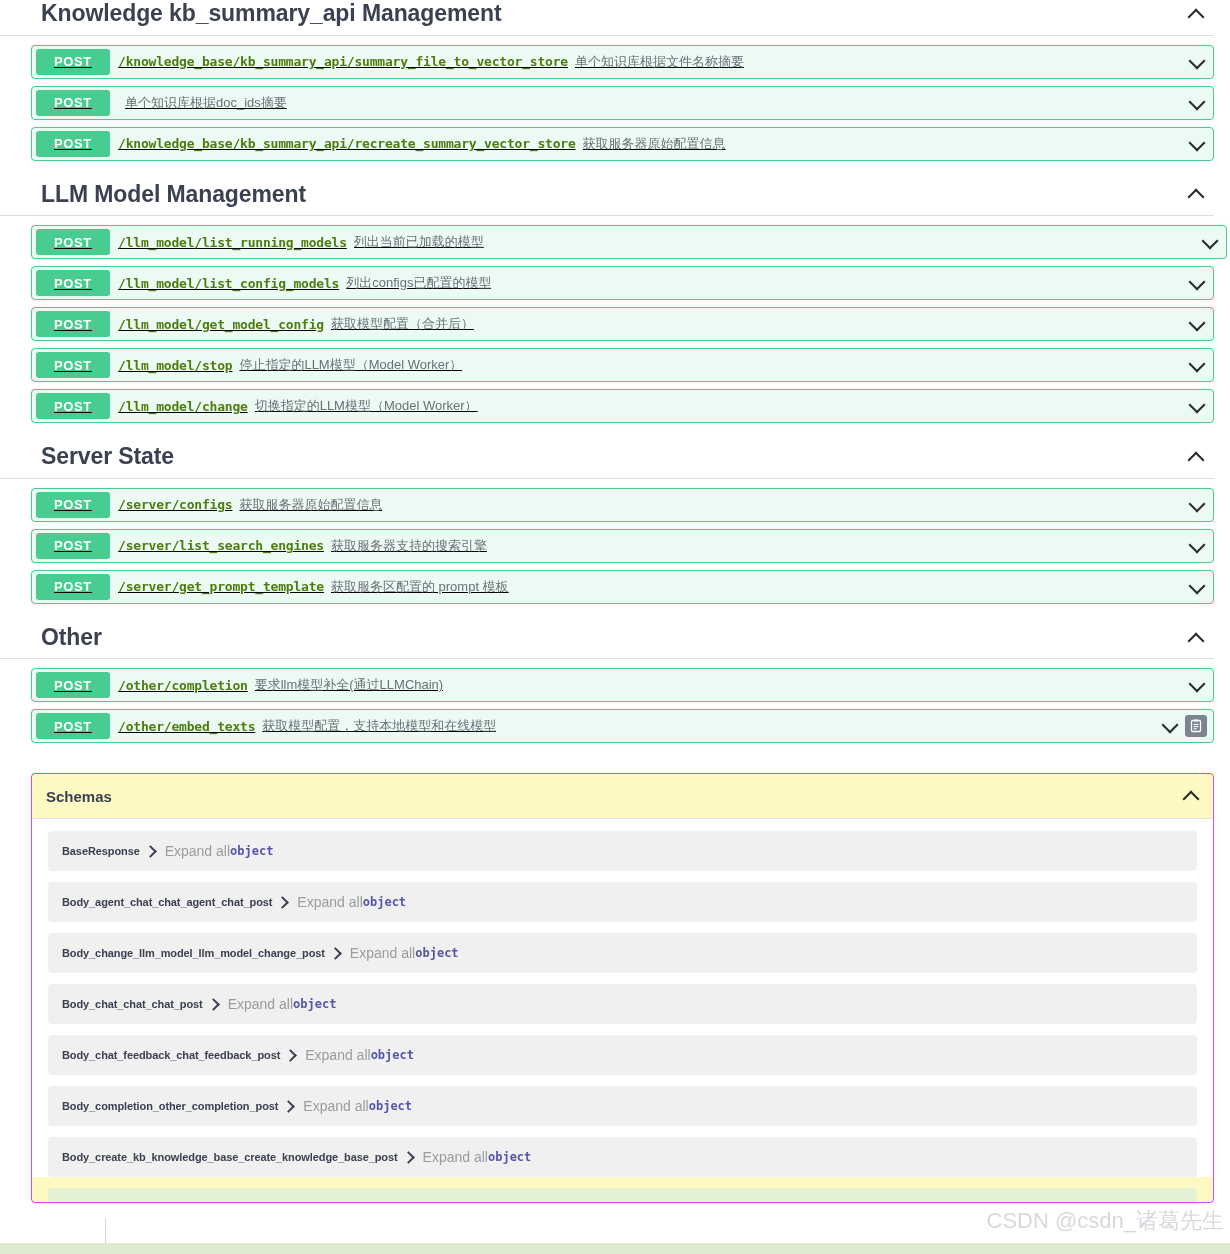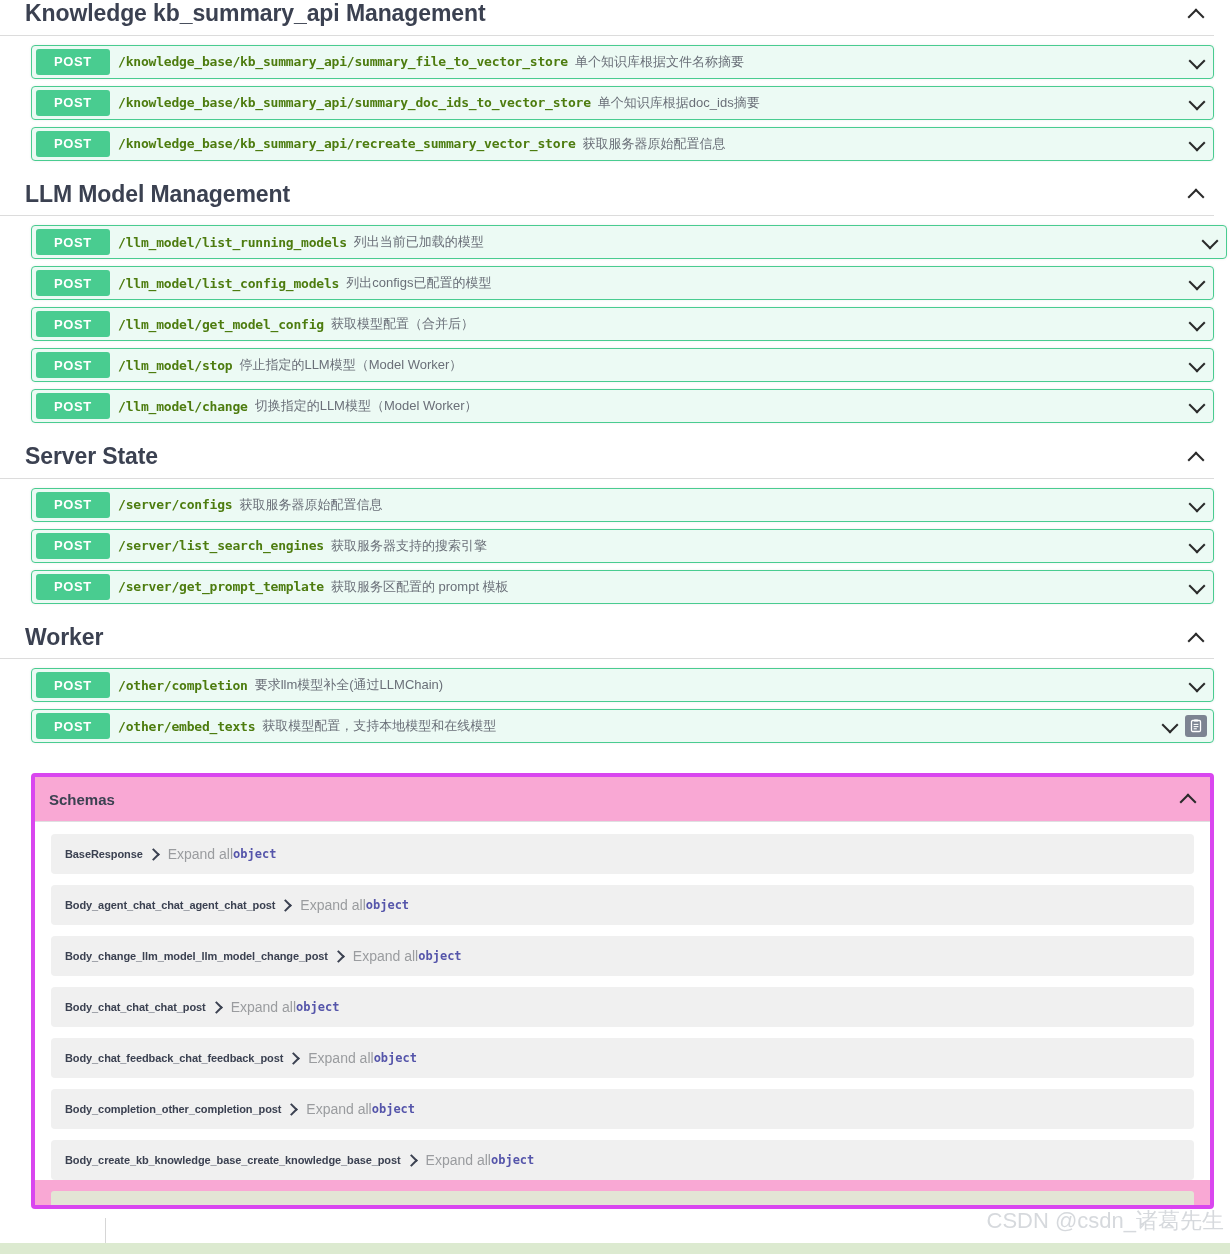--- a/index.html
+++ b/index.html
@@ -14,21 +14,21 @@
     position: relative;
     width: 1230px; height: 1254px;
     background: #fff;
     overflow: hidden;
   }
 
   
   .opgroup { padding: 0 0 0 0; }
   .group-head {
     display: flex; align-items: center; justify-content: space-between;
-    padding: 0 8px 7px 25px;
+    padding: 0 8px 7px 41px;
     border-bottom: 1px solid #rgba(0,0,0,.1);
     border-bottom: 1px solid #dcdcdc;
     margin: 0 16px 0 0;
   }
   .group-title {
     font-size: 23px;
     font-weight: bold;
     color: #3b4151;
     letter-spacing: -0.1px;
     line-height: 1.2;
@@ -56,20 +56,21 @@
   
   .op {
     display: flex;
     align-items: center;
     margin: 0 16px 7px 31px;
     border: 1px solid #49cc90;
     border-radius: 4px;
     background: #ecfaf4;
     height: 34px;
     box-shadow: 0 0 3px rgba(0,0,0,.07);
+    text-decoration: underline;
   }
   .op.first-wide { margin-right: 3px; }
   .op .badge {
     width: 74px; min-width: 74px;
     height: 26px;
     margin: 0 8px 0 4px;
     background: #49cc90;
     border-radius: 3px;
     color: #fff;
     font-size: 13px;
@@ -101,23 +102,23 @@
     border-radius: 3px;
     position: relative;
     cursor: pointer;
     display: flex; align-items: center; justify-content: center;
   }
   .copy-btn svg { display:block; }
 
   
   .schemas {
     margin: 30px 16px 0 31px;
-    border: 4px solid #d946ef;
+    border: 1px solid #d946ef;
     border-radius: 4px;
-    background: #f9a8d4;
+    background: #fef9c3;
     overflow: hidden;
   }
   .schemas-head {
     display: flex; align-items: center; justify-content: space-between;
     padding: 12px 12px 12px 14px;
     border-bottom: 1px solid #dfe0e1;
   }
   .schemas-title {
     font-size: 15px;
     font-weight: bold;
@@ -219,21 +220,20 @@
           <span class="badge">POST</span>
           <span class="path">/knowledge_base/kb_summary_api/summary_file_to_vector_store</span>
           <span class="desc">单个知识库根据文件名称摘要</span>
           <span class="spacer"></span>
           <span class="op-actions">
             <span class="chev down"></span>
           </span>
         </div>
         <div class="op">
           <span class="badge">POST</span>
-          <span class="path">/knowledge_base/kb_summary_api/summary_doc_ids_to_vector_store</span>
           <span class="desc">单个知识库根据doc_ids摘要</span>
           <span class="spacer"></span>
           <span class="op-actions">
             <span class="chev down"></span>
           </span>
         </div>
         <div class="op">
           <span class="badge">POST</span>
           <span class="path">/knowledge_base/kb_summary_api/recreate_summary_vector_store</span>
           <span class="desc">获取服务器原始配置信息</span>
@@ -324,21 +324,21 @@
           <span class="path">/server/get_prompt_template</span>
           <span class="desc">获取服务区配置的 prompt 模板</span>
           <span class="spacer"></span>
           <span class="op-actions">
             <span class="chev down"></span>
           </span>
         </div>
       </div>
       <div class="opgroup">
         <div class="group-head" style="margin-top: 20px;">
-          <span class="group-title">Worker</span>
+          <span class="group-title">Other</span>
           <span class="chev"></span>
         </div>
         <div class="spacer-8"></div>
         <div class="op">
           <span class="badge">POST</span>
           <span class="path">/other/completion</span>
           <span class="desc">要求llm模型补全(通过LLMChain)</span>
           <span class="spacer"></span>
           <span class="op-actions">
             <span class="chev down"></span>

